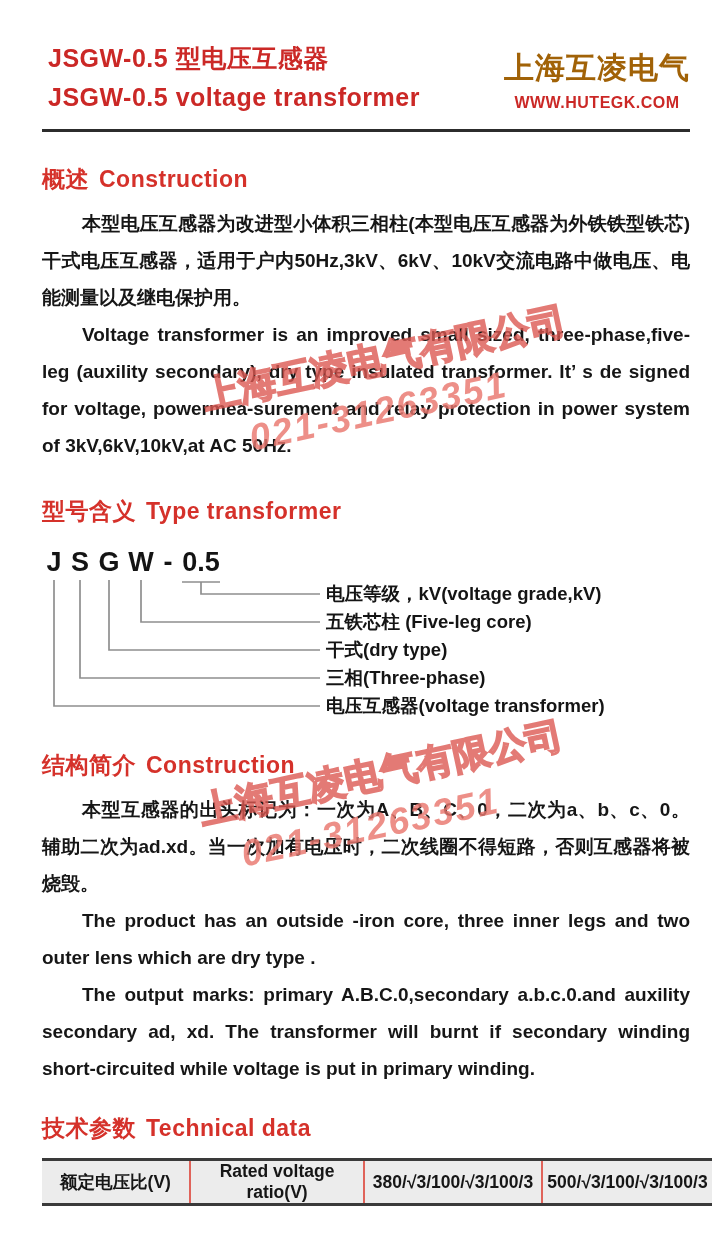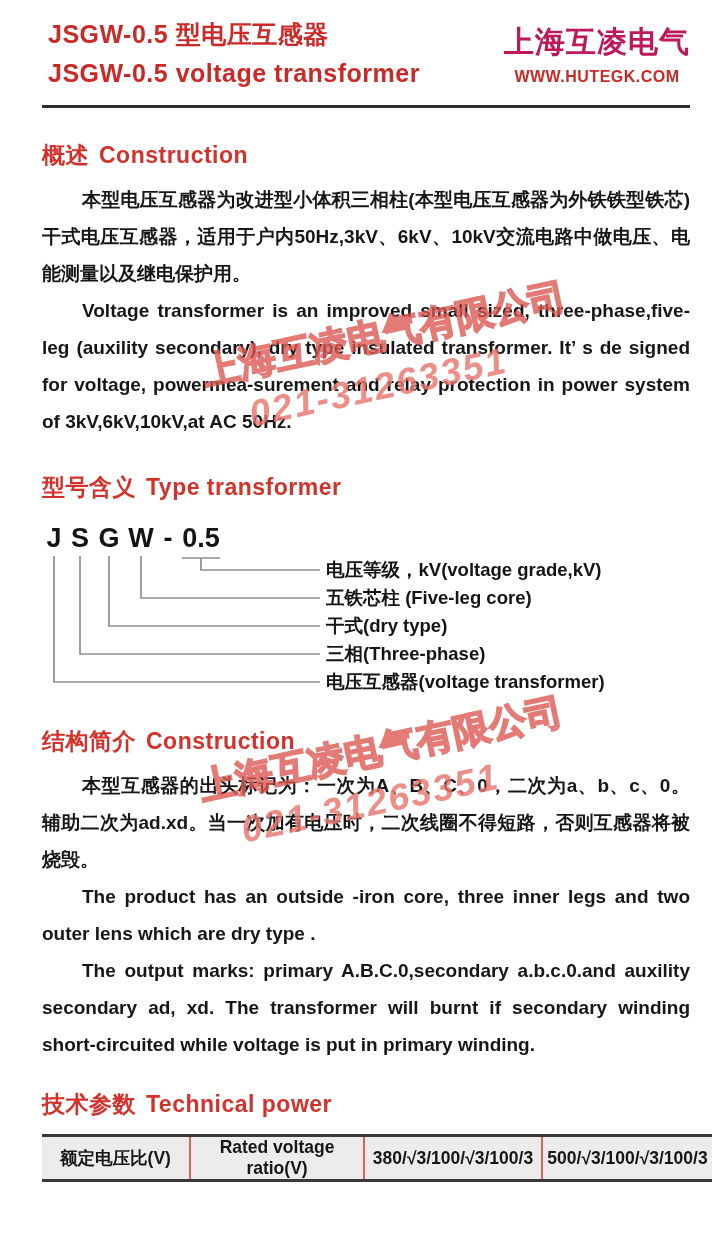--- a/index.html
+++ b/index.html
@@ -4,26 +4,26 @@
 <style>
   html,body{margin:0;padding:0;background:#ffffff;}
   body{
     width:720px;height:1241px;position:relative;overflow:hidden;
     font-family:"Liberation Sans","DejaVu Sans",sans-serif;
     color:#141414;
   }
   .page{position:relative;width:720px;height:1241px;background:#fff;}
 
   
-  .header{display:flex;justify-content:space-between;align-items:center;
-    padding:18px 30px 0 48px;}
+  .header{display:flex;justify-content:space-between;align-items:flex-end;
+    padding:18px 30px 0 48px;margin-top:24px;}
   .titles .t1{font-size:25px;font-weight:bold;color:#cb2826;letter-spacing:0.5px;}
   .titles .t2{font-size:25px;font-weight:bold;color:#cb2826;margin-top:8px;letter-spacing:0.5px;}
   .logo{text-align:center;padding-top:2px;}
-  .logo .l1{font-size:30px;font-weight:bold;color:#be185d;letter-spacing:1px;}
+  .logo .l1{font-size:30px;font-weight:bold;color:#a16207;letter-spacing:1px;}
   .logo .l2{font-size:16px;font-weight:bold;color:#cb2826;margin-top:5px;letter-spacing:0.5px;}
   .divider{height:3px;background:#2c2c2c;margin:17px 30px 0 42px;}
 
   
   .sec-heading{margin:32px 30px 0 42px;font-size:23px;font-weight:bold;color:#d5312a;letter-spacing:0.5px;}
   .sec-heading .en{margin-left:10px;}
   .para{margin:10px 30px 0 42px;font-size:19px;font-weight:bold;color:#161616;
     line-height:37px;text-align:justify;}
   .para p{margin:0;text-indent:40px;}
 
@@ -122,21 +122,21 @@
   <div class="sec-heading" style="margin-top:20px;">
     <span>结构简介</span><span class="en">Construction</span>
   </div>
   <div class="para">
     <p>本型互感器的出头标记为：一次为A、B、C、0，二次为a、b、c、0。辅助二次为ad.xd。当一次加有电压时，二次线圈不得短路，否则互感器将被烧毁。</p>
     <p>The product has an outside -iron core, three inner legs and two outer lens which are dry type .</p>
     <p>The output marks: primary A.B.C.0,secondary a.b.c.0.and auxility secondary ad, xd. The transformer will burnt if secondary winding short-circuited while voltage is put in primary winding.</p>
   </div>
 
   <div class="sec-heading" style="margin-top:26px;">
-    <span>技术参数</span><span class="en">Technical power</span>
+    <span>技术参数</span><span class="en">Technical data</span>
   </div>
   <table class="tech-table">
     <tbody>
       <tr>
         <td class="c0 vline">额定电压比(V)</td>
         <td class="c1 vline">Rated voltage ratio(V)</td>
         <td class="c2 vline">380/√3/100/√3/100/3</td>
         <td class="c3">500/√3/100/√3/100/3</td>
       </tr>
 

